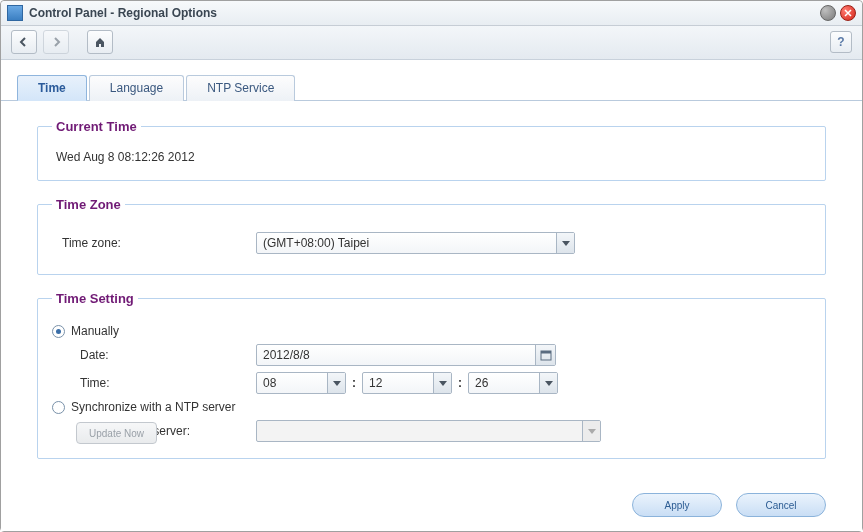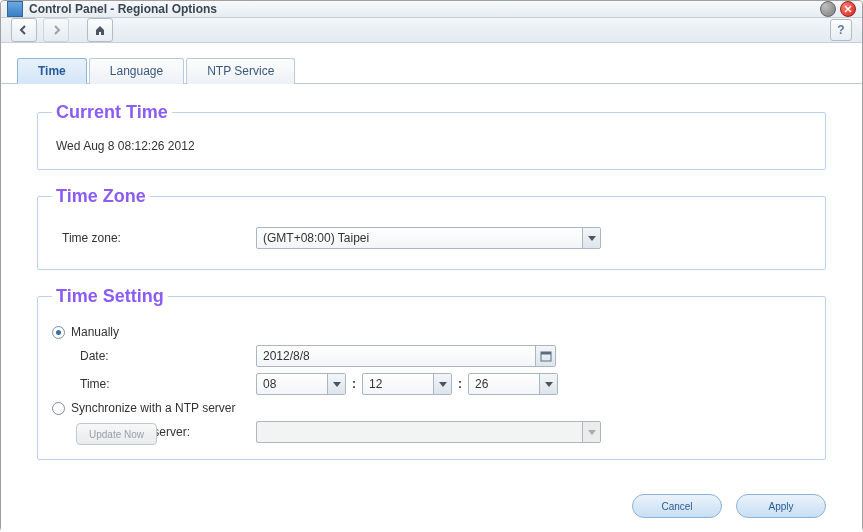--- a/index.html
+++ b/index.html
@@ -126,24 +126,24 @@
   padding: 18px 36px 10px 36px;
 }
 
 fieldset.group {
   border: 1px solid #b9d3ee;
   border-radius: 2px;
   margin-bottom: 16px;
   padding: 14px 14px 14px 14px;
 }
 fieldset.group > legend {
-  color: #8b5cf6;
+  color: #701a75;
   font-weight: bold;
   padding: 0 4px;
-  font-size: 18px;
+  font-size: 13px;
 }
 
 .field-row {
   display: flex;
   align-items: center;
   margin: 6px 4px;
 }
 .field-label {
   width: 200px;
   padding-left: 6px;
@@ -282,21 +282,21 @@
 
       <fieldset class="group">
         <legend>Current Time</legend>
         <div style="padding:2px 4px;">Wed Aug 8 08:12:26 2012</div>
       </fieldset>
 
       <fieldset class="group">
         <legend>Time Zone</legend>
         <div class="field-row">
           <div class="field-label">Time zone:</div>
-          <div class="combo" style="width:345px;">
+          <div class="combo" style="width:319px;">
             <div class="combo-text">(GMT+08:00) Taipei</div>
             <div class="combo-arrow"></div>
           </div>
         </div>
       </fieldset>
 
       <fieldset class="group">
         <legend>Time Setting</legend>
 
         <div class="radio-row">
@@ -352,18 +352,18 @@
           <div class="btn small disabled">Update Now</div>
         </div>
 
       </fieldset>
 
     </div>
 
     <div style="flex:1"></div>
 
     <div class="footer">
+      <div class="btn">Apply</div>
       <div class="btn">Cancel</div>
-      <div class="btn">Apply</div>
     </div>
 
   </div>
 </div>
 
 </body></html>

